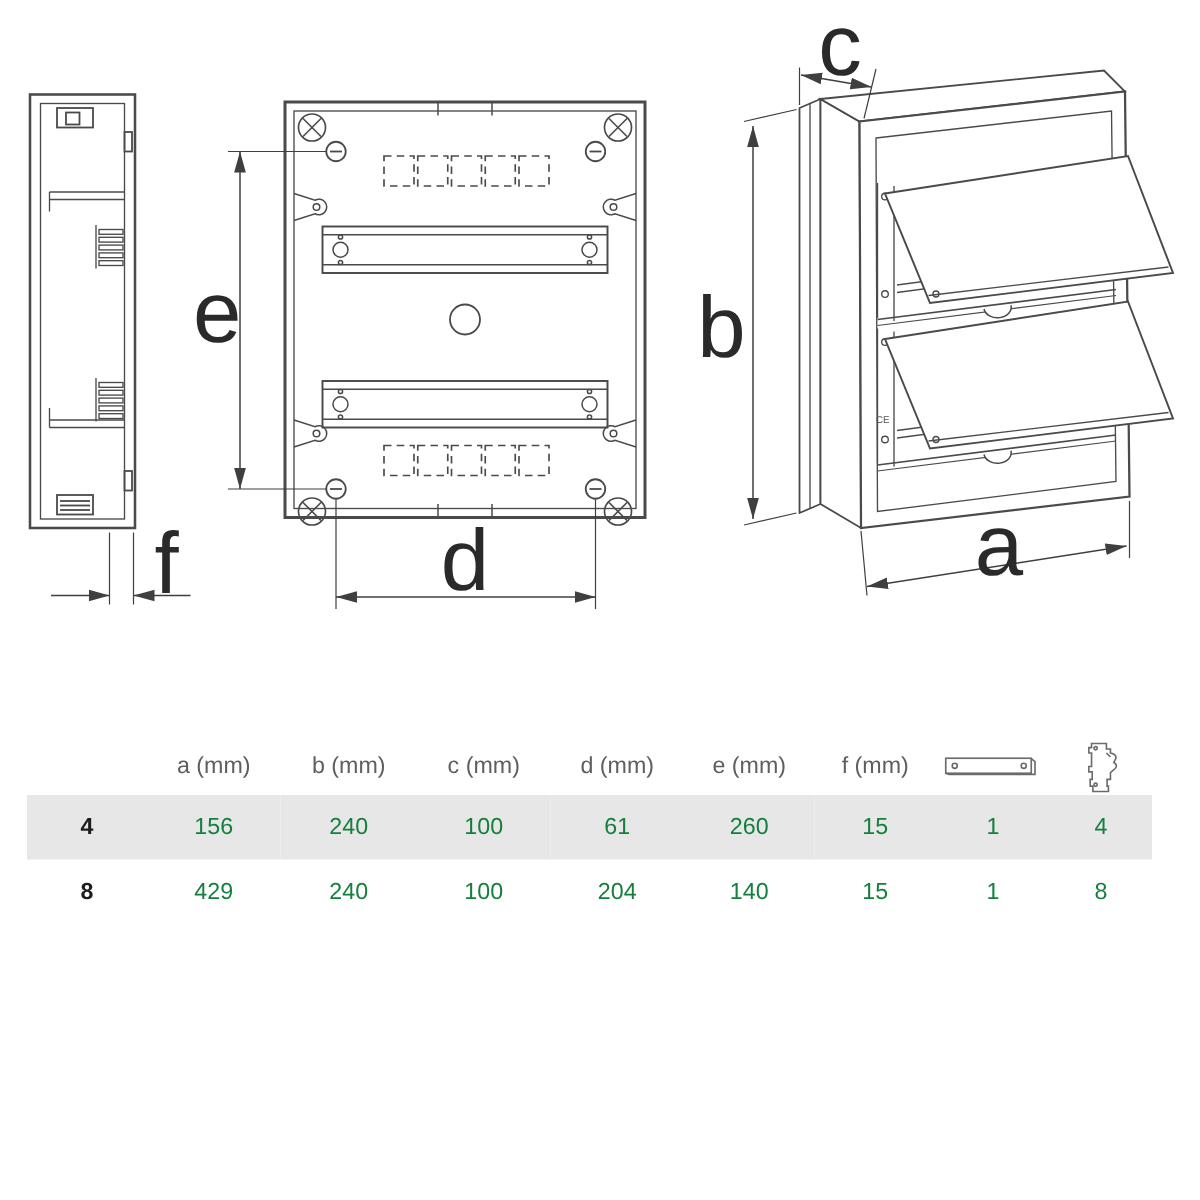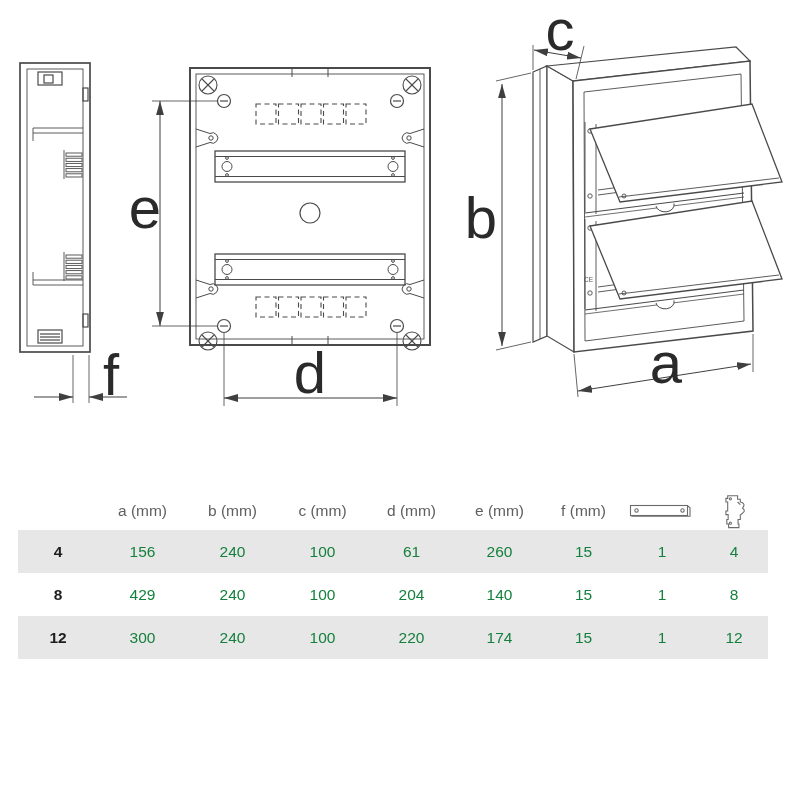--- a/index.html
+++ b/index.html
@@ -339,27 +339,16 @@
           <td class="size-col">8</td>
           <td>429</td>
           <td>240</td>
           <td>100</td>
           <td>204</td>
           <td>140</td>
           <td>15</td>
           <td>1</td>
           <td>8</td>
         </tr>
-        <tr class="alt">
-          <td class="size-col">12</td>
-          <td>300</td>
-          <td>240</td>
-          <td>100</td>
-          <td>220</td>
-          <td>174</td>
-          <td>15</td>
-          <td>1</td>
-          <td>12</td>
-        </tr>
       </tbody>
     </table>
   </div>
 </div>
 
 </body></html>

